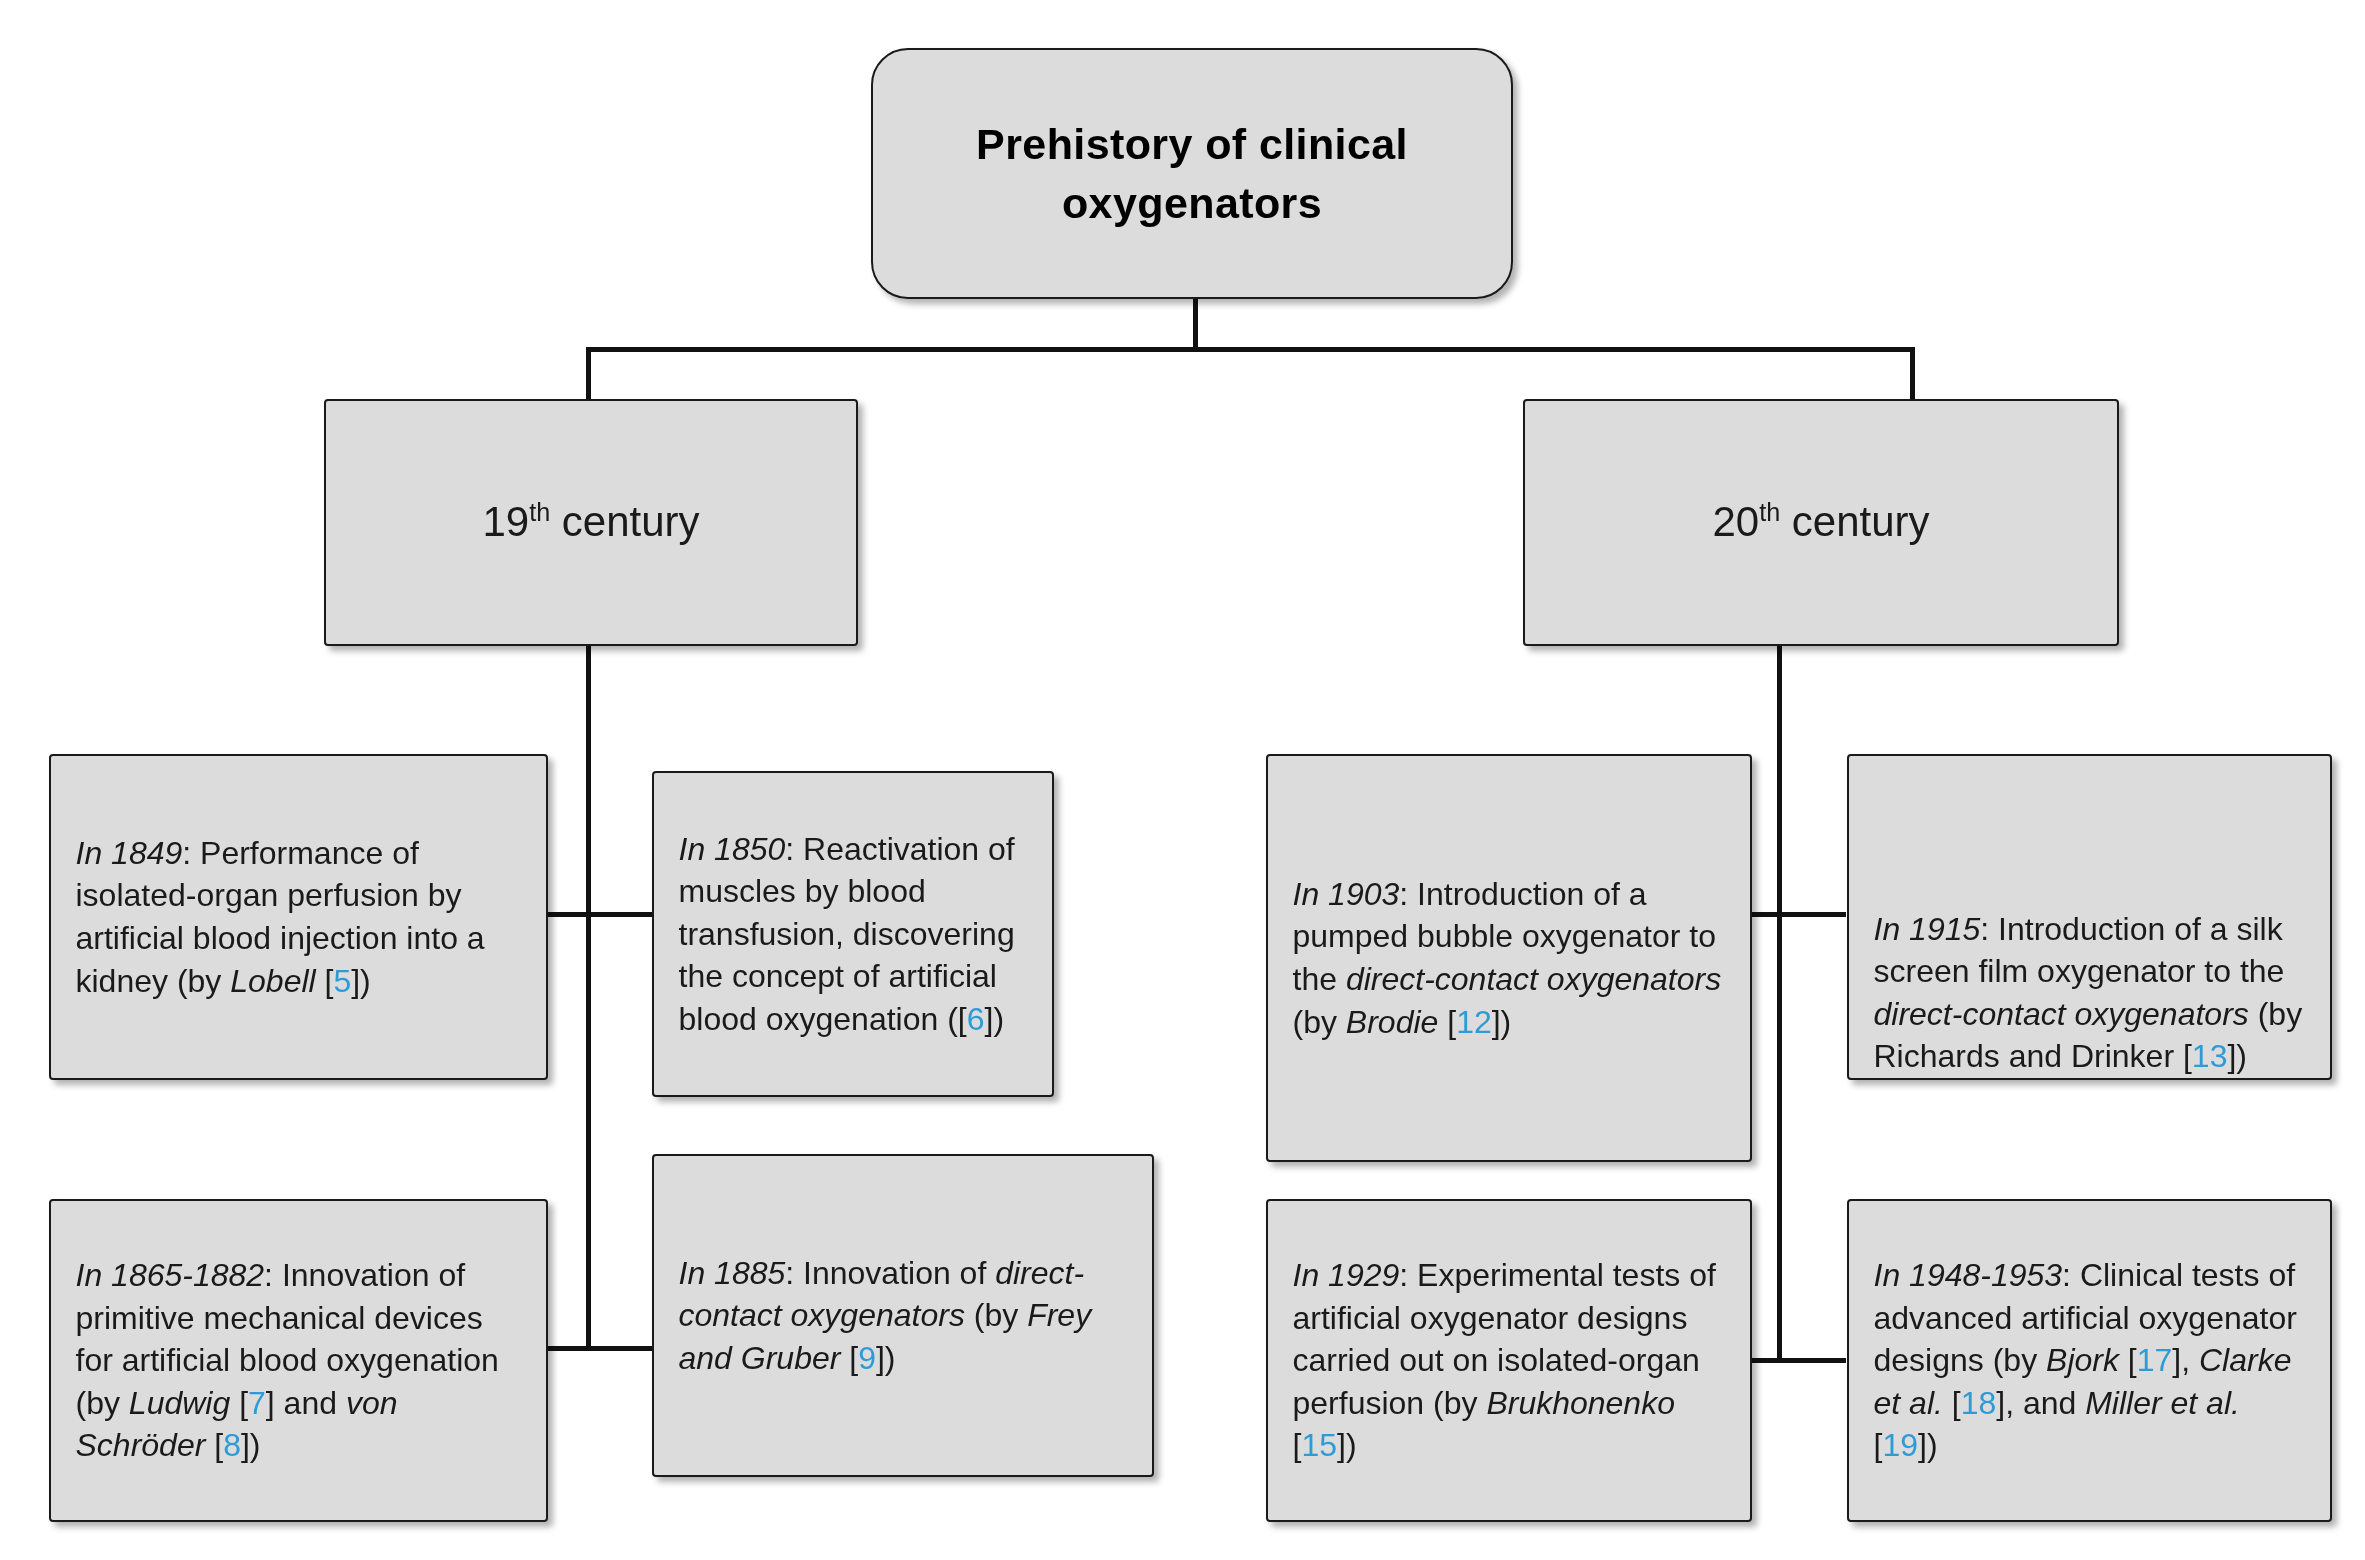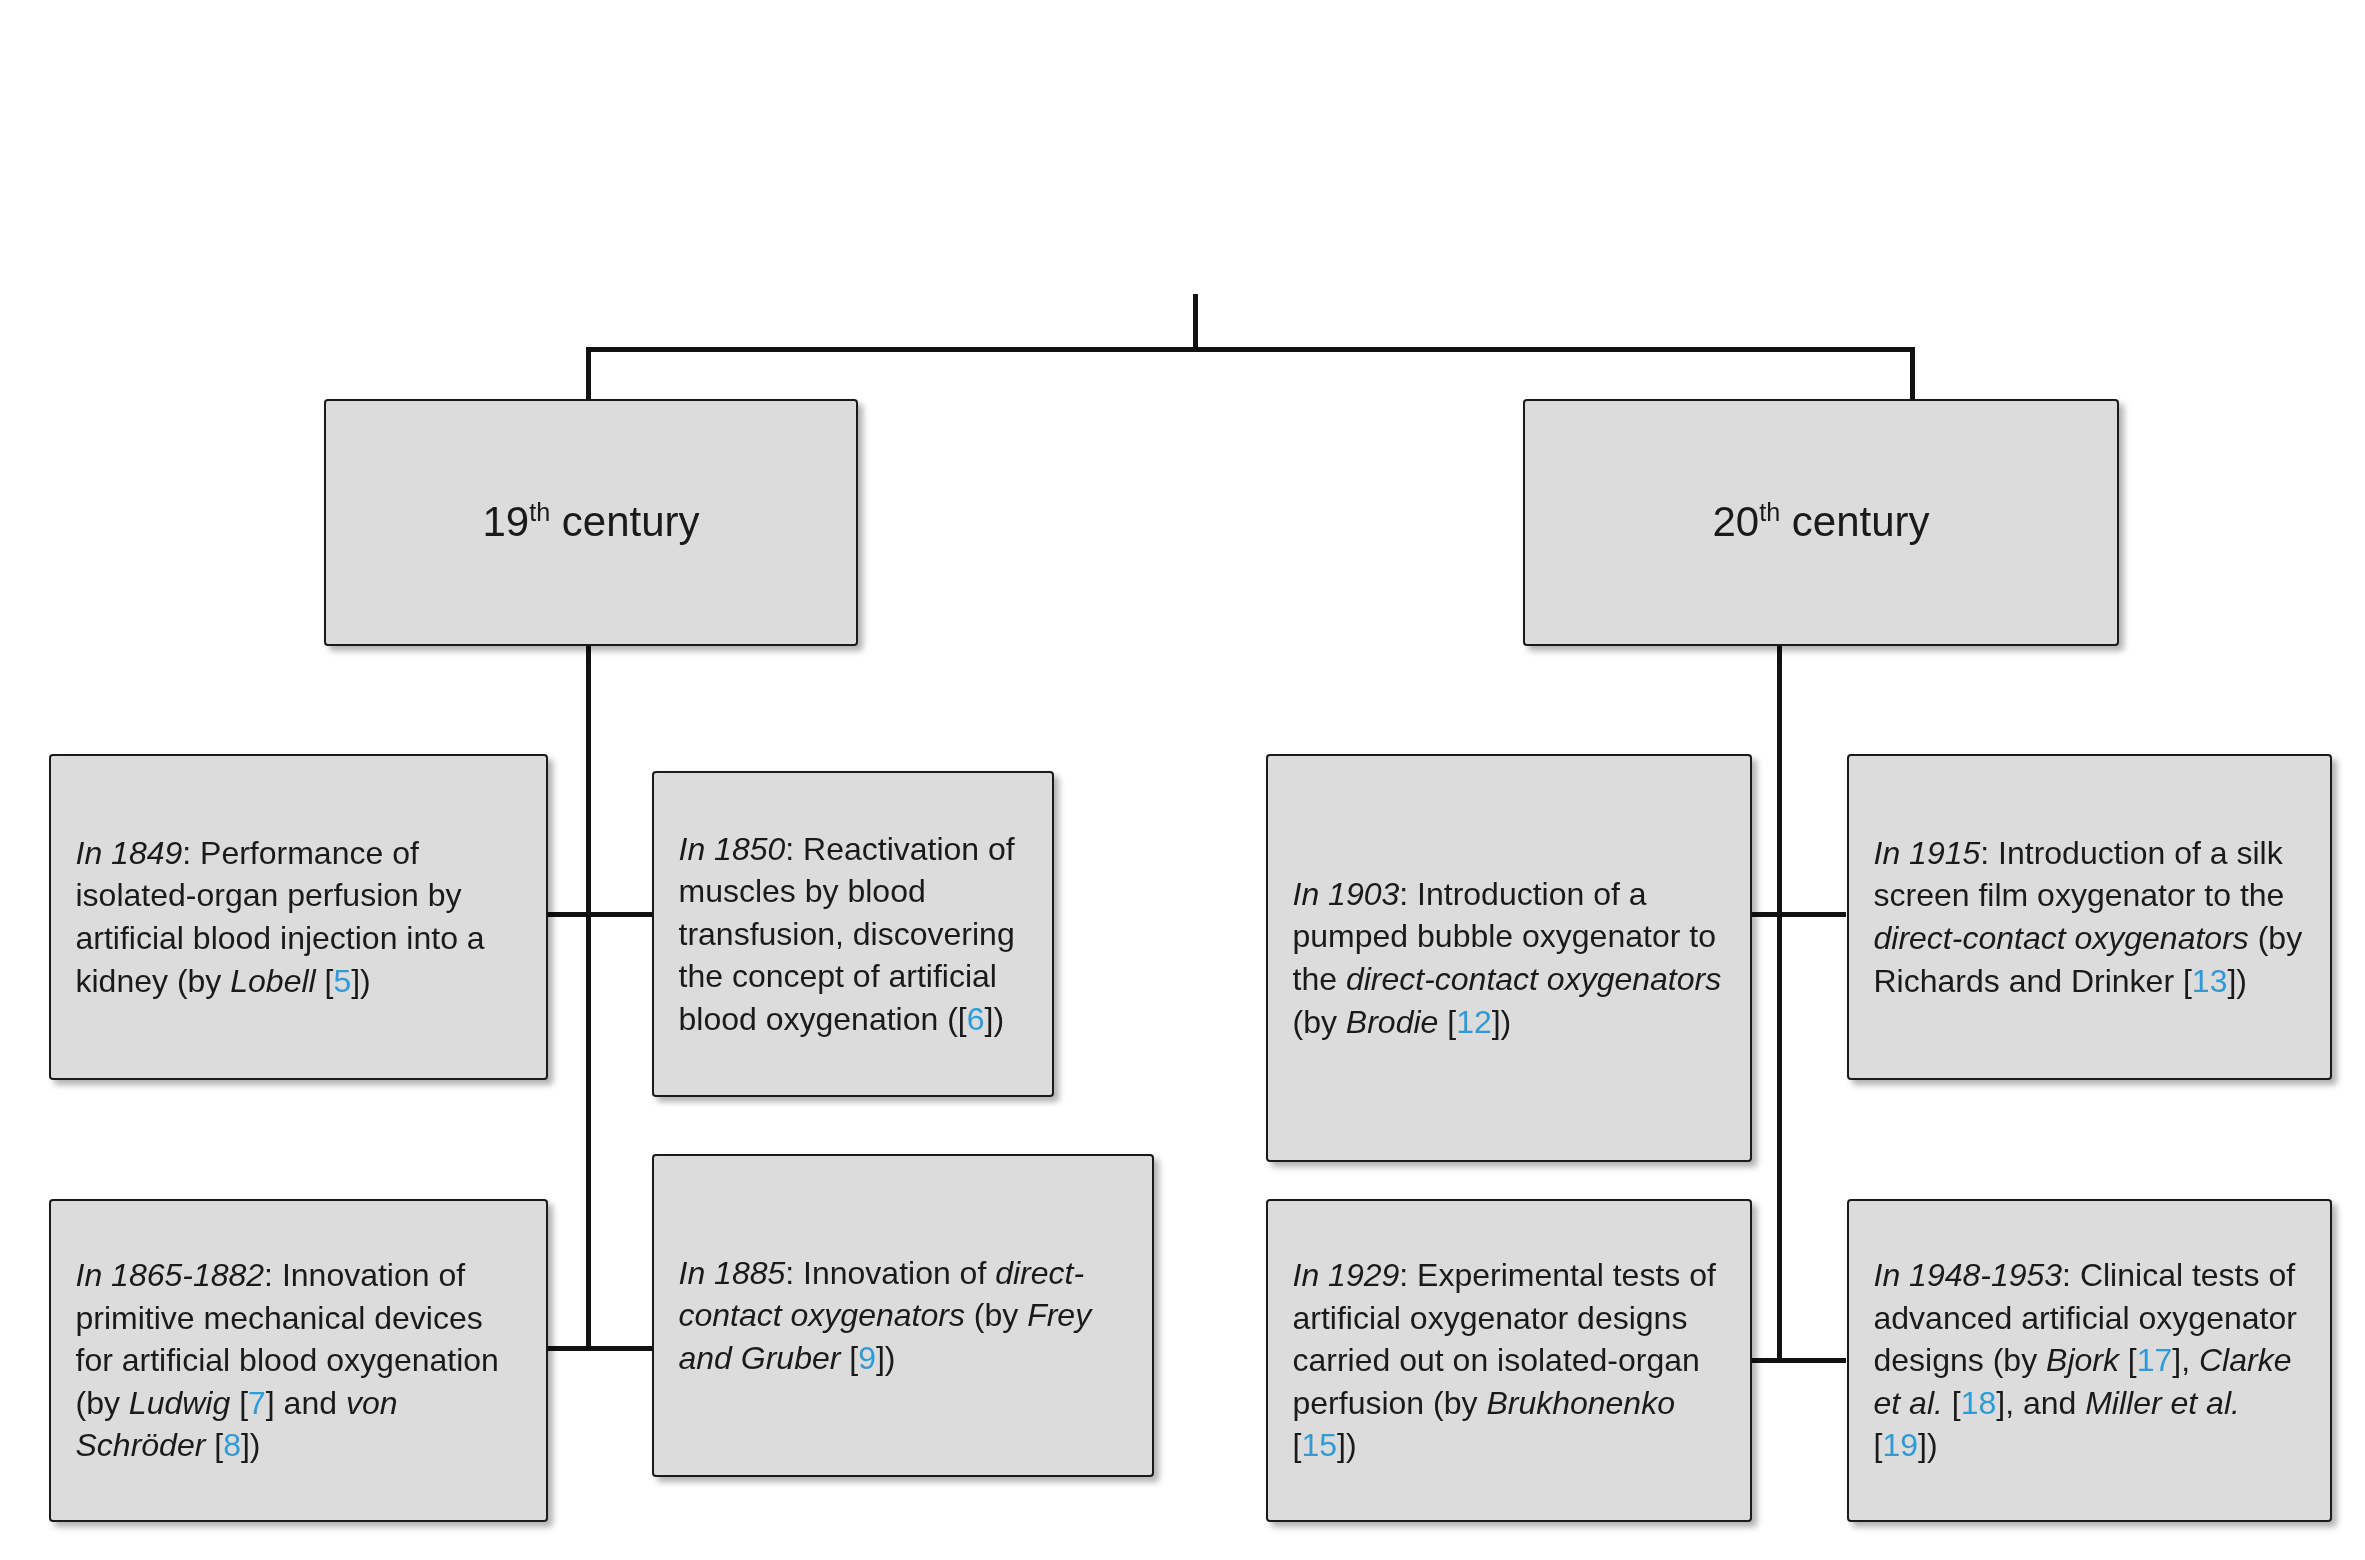--- a/index.html
+++ b/index.html
@@ -91,20 +91,26 @@
   <div class="line h" style="left:546px; top:912px; width:110px;"></div>
 
   <div class="line h" style="left:546px; top:1346px; width:110px;"></div>
 
   <div class="line v" style="left:1777px; top:642px; height:721px;"></div>
 
   <div class="line h" style="left:1736px; top:912px; width:110px;"></div>
 
   <div class="line h" style="left:1736px; top:1358px; width:110px;"></div>
 
+  <div class="node root" style="left:871px; top:48px; width:642px; height:251px;">
+    <div class="inner">
+      <span>Prehistory  of clinical</span><br>
+      <span>oxygenators</span>
+    </div>
+  </div>
 
   <div class="node century" style="left:324px; top:399px; width:534px; height:247px;">
     <div class="inner">
       <span>19</span><sup>th</sup><span> century</span>
     </div>
   </div>
 
   <div class="node century" style="left:1523px; top:399px; width:596px; height:247px;">
     <div class="inner">
       <span>20</span><sup>th</sup><span> century</span>
@@ -116,21 +122,21 @@
   </div>
 
   <div class="node leaf" style="left:652px; top:754px; width:402px; height:326px;margin-top:17px;">
     <div class="inner"><em>In 1850</em>: Reactivation of muscles by blood transfusion, discovering the concept of artificial blood oxygenation ([<span class="ref">6</span>])</div>
   </div>
 
   <div class="node leaf" style="left:1266px; top:754px; width:486px; height:408px;">
     <div class="inner"><em>In 1903</em>: Introduction  of a pumped  bubble oxygenator to the <em>direct-contact oxygenators</em> (by <em>Brodie</em> [<span class="ref">12</span>])</div>
   </div>
 
-  <div class="node leaf" style="left:1847px; top:754px; width:485px; height:326px;">
+  <div class="node leaf" style="left:1847px; top:754px; width:485px; height:326px;align-items:flex-end;">
     <div class="inner"><em>In 1915</em>: Introduction  of a silk screen film oxygenator to the <em>direct-contact oxygenators</em> (by Richards and Drinker  [<span class="ref">13</span>])</div>
   </div>
 
   <div class="node leaf" style="left:49px; top:1199px; width:499px; height:323px;">
     <div class="inner"><em>In 1865-1882</em>: Innovation of primitive mechanical devices for artificial blood oxygenation (by <em>Ludwig</em> [<span class="ref">7</span>] and <em>von Schröder</em> [<span class="ref">8</span>])</div>
   </div>
 
   <div class="node leaf" style="left:652px; top:1154px; width:502px; height:323px;">
     <div class="inner"><em>In 1885</em>: Innovation of <em>direct-contact oxygenators</em> (by <em>Frey and Gruber</em> [<span class="ref">9</span>])</div>
   </div>

